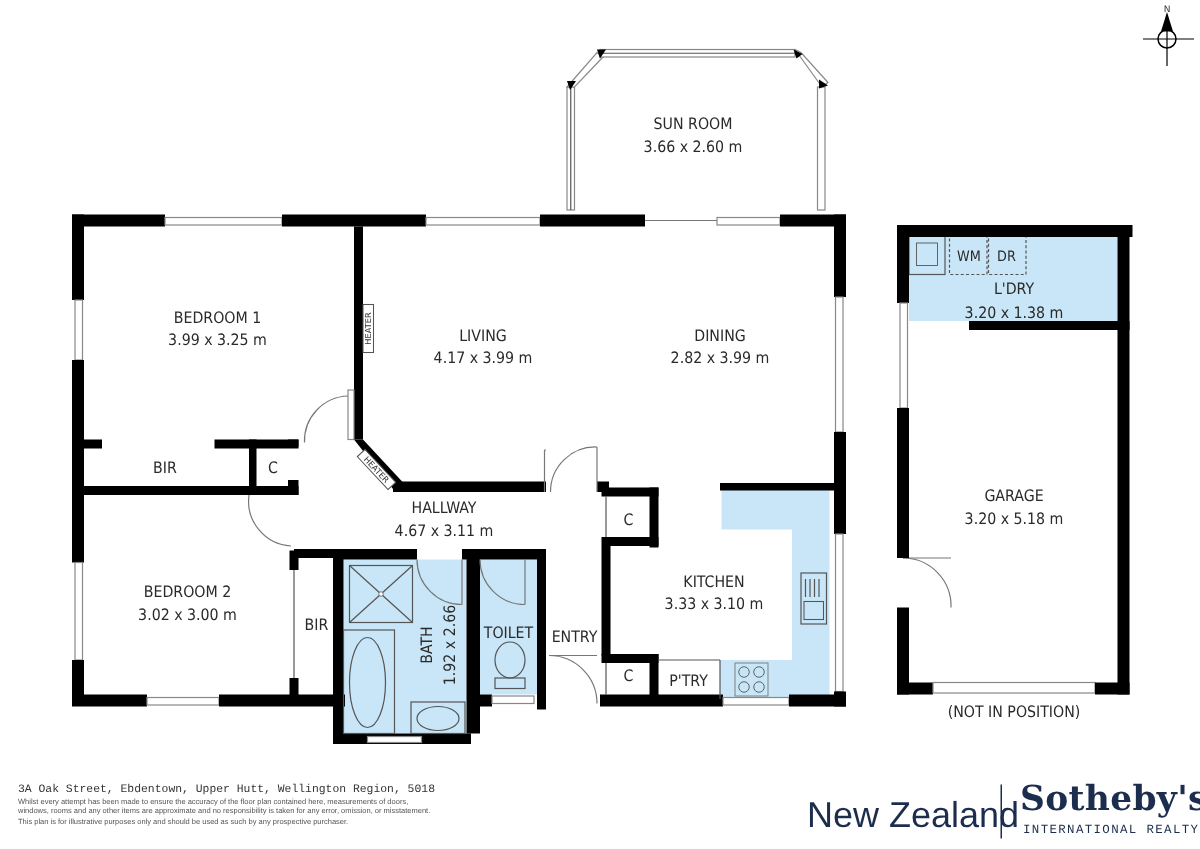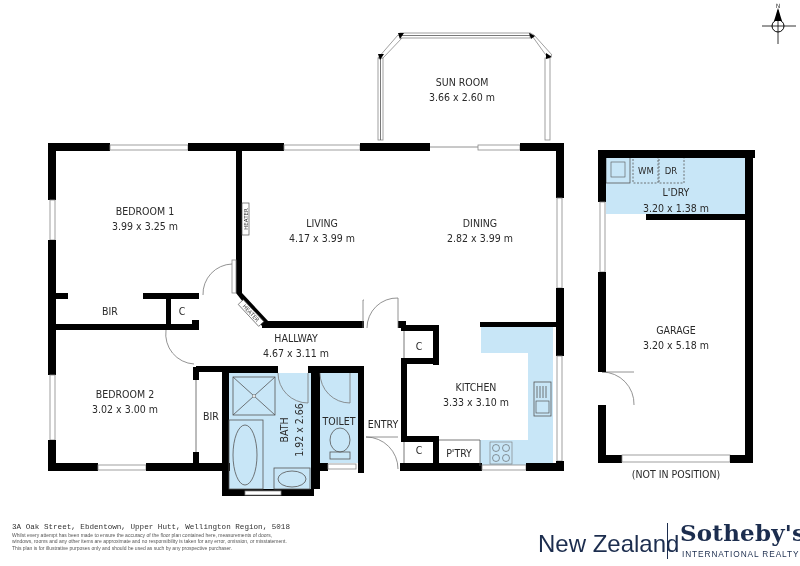--- a/index.html
+++ b/index.html
@@ -13,21 +13,21 @@
   .dash { fill:none; stroke:#555; stroke-width:0.8; stroke-dasharray:2,1.5; }
   .lbl { font-family:"DejaVu Sans Condensed","DejaVu Sans", sans-serif; font-size:10.5px; fill:#2a2a2a; text-anchor:middle; }
   .lbl-s { font-size:9.5px; }
   .tiny { font-size:5.5px; fill:#333; text-anchor:middle; }
   .footer { position:absolute; left:12px; top:522px; width:480px; color:#444; }
   .addr { font-size:7.6px; font-family:Liberation Mono, monospace; color:#333; line-height:10px; white-space:nowrap; }
   .disc { font-size:5px; font-family:"Liberation Sans", sans-serif; color:#555; line-height:6.3px; white-space:nowrap; }
   .brand-nz { position:absolute; left:538px; top:530px; font-family:"Liberation Sans", sans-serif; font-size:24px; color:#1c2d4e; }
   .brand-sep { position:absolute; left:667px; top:523px; width:1px; height:36px; background:#1c2d4e; }
   .brand-name { position:absolute; left:680px; top:519px; font-family:"DejaVu Serif","Liberation Serif", serif; font-weight:bold; font-size:23px; color:#1c2d4e; letter-spacing:0.2px; }
-  .brand-sub { position:absolute; left:682px; top:549px; font-family:Liberation Sans, sans-serif; font-size:8.3px; letter-spacing:0.9px; color:#1c2d4e; white-space:nowrap; }
+  .brand-sub { position:absolute; left:682px; top:549px; font-family:Liberation Mono, monospace; font-size:8.3px; letter-spacing:0.9px; color:#1c2d4e; white-space:nowrap; }
 </style>
 </head>
 <body>
 
 <svg id="plan" viewBox="0 0 800 566" xmlns="http://www.w3.org/2000/svg">
 
   <g>
     <rect class="wet" x="229" y="373" width="82" height="116"></rect>
     <rect class="wet" x="320" y="373" width="38" height="90"></rect>
 

